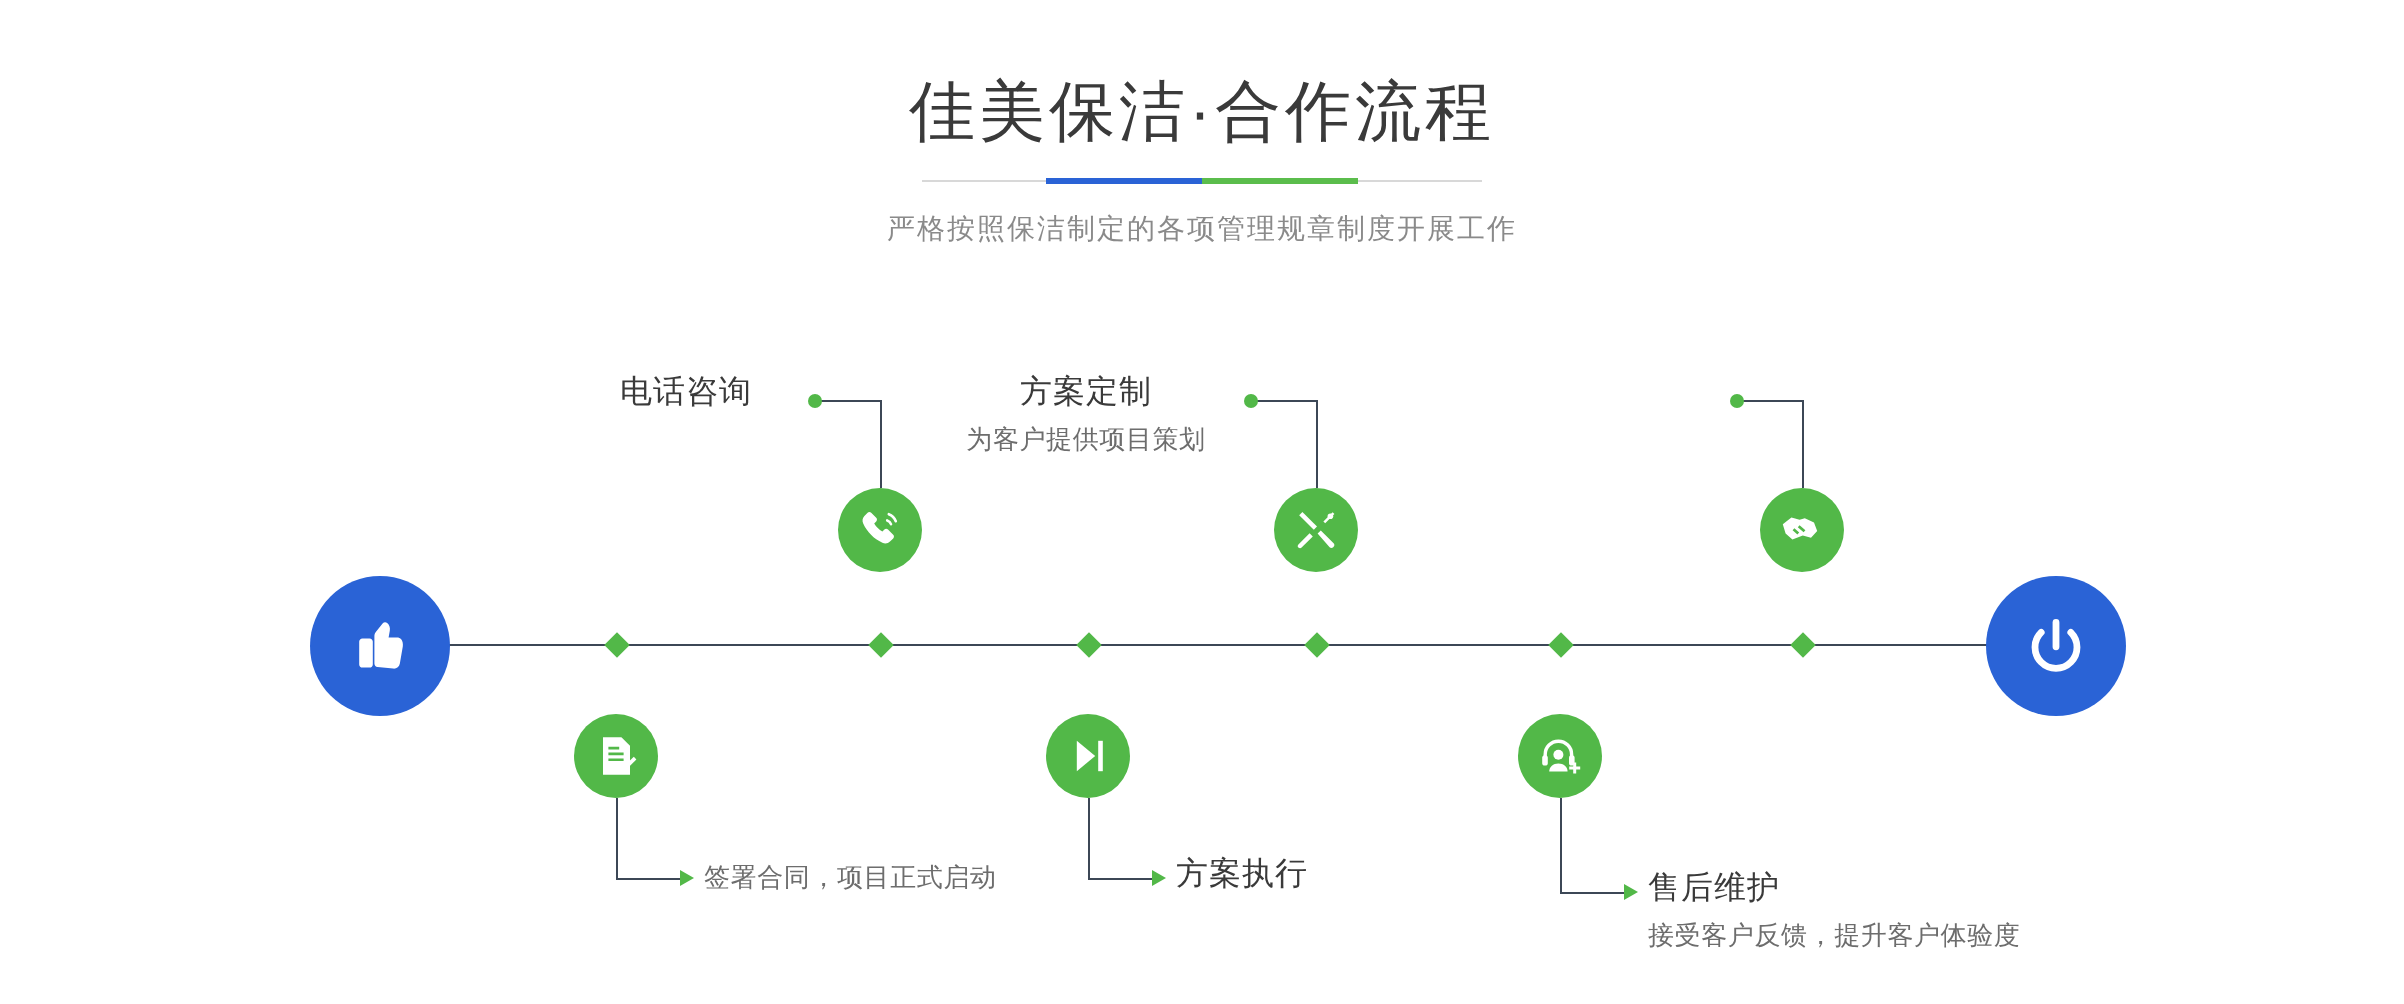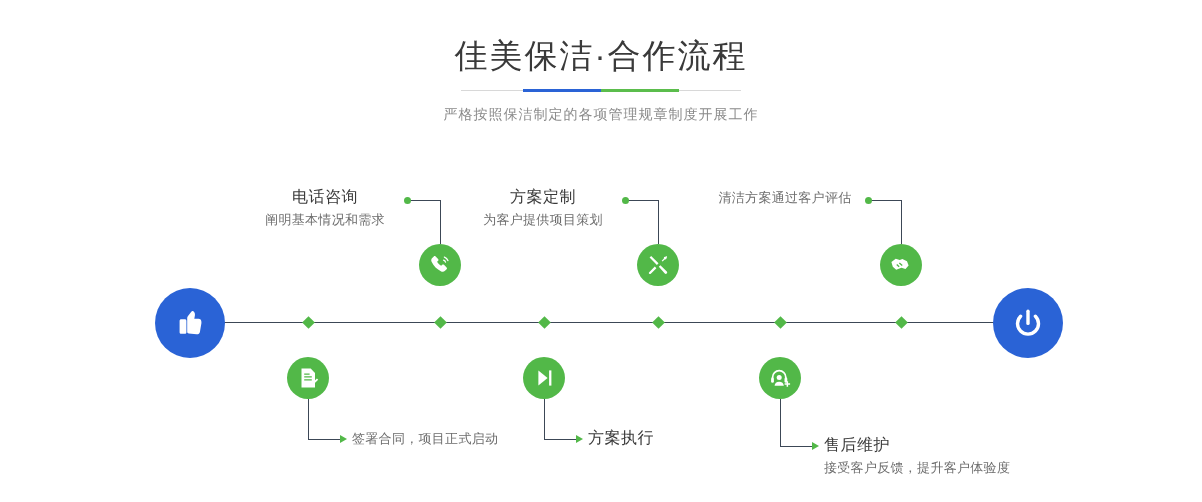--- a/index.html
+++ b/index.html
@@ -213,23 +213,22 @@
       <svg width="24" height="24" viewBox="0 0 24 24" aria-hidden="true">
         <path fill="#ffffff" d="M7.6 3.4c-0.5-0.5-1.3-0.5-1.8 0L4.2 5c-1 1-1.2 2.5-0.6 3.8 2 4.3 5.3 7.6 9.6 9.6 1.3 0.6 2.8 0.4 3.8-0.6l1.6-1.6c0.5-0.5 0.5-1.3 0-1.8l-2.6-2.6c-0.5-0.5-1.3-0.5-1.8 0l-1 1c-1.7-1-3.1-2.4-4.1-4.1l1-1c0.5-0.5 0.5-1.3 0-1.8L7.6 3.4z"></path>
         <path fill="none" stroke="#ffffff" stroke-width="1.3" stroke-linecap="round" d="M16.4 4.1c1.6 0.6 2.9 1.9 3.5 3.5"></path>
         <path fill="none" stroke="#ffffff" stroke-width="1.3" stroke-linecap="round" d="M15.6 7.2c0.9 0.3 1.6 1 1.9 1.9"></path>
       </svg>
     </span>
   </div>
   <div class="v-line" style="left:440px; top:200px; height:44px;"></div>
   <div class="h-line" style="left:408px; top:200px; width:32px;"></div>
   <div class="dot" style="left:404px; top:197px;"></div>
-  <div class="lbl above" style="left:250px; top:186px; width:150px;">
+  <div class="lbl above" style="left:268px; top:186px; width:150px;">
     <div class="name">电话咨询</div>
-    <div class="desc">阐明基本情况和需求</div>
   </div>
 
   <div class="node" style="left:287px; top:357px;">
     <span>
       <svg width="24" height="24" viewBox="0 0 24 24" aria-hidden="true">
         <path fill="#ffffff" d="M5.5 2.6h9.2l4.3 4.3v14.5H5.5z"></path>
         <path fill="#52b848" d="M8.2 7.4h5.4v1.3H8.2zM8.2 10.3h7.6v1.3H8.2zM8.2 13.2h7.6v1.3H8.2z"></path>
         <path fill="#ffffff" d="M20.9 12.4l1.3 1.3-6.4 6.4-2 0.6 0.6-2z"></path>
       </svg>
     </span>
@@ -280,21 +279,20 @@
       <svg width="24" height="24" viewBox="0 0 24 24" aria-hidden="true">
         <path fill="#ffffff" d="M2.4 9.1l4.3-3.4 4.1 1.2 2.6-0.8 4.6 2.1 1.6 4.3-3.1 3.4-4.1-1.2-5.2 2.1-3.4-3.1z"></path>
         <path fill="#52b848" d="M8.2 11.1l2.4 2.1-0.9 1-2.4-2.1zM10.8 9.6l2.9 2.5-0.9 1-2.9-2.5z"></path>
       </svg>
     </span>
   </div>
   <div class="v-line" style="left:901px; top:200px; height:44px;"></div>
   <div class="h-line" style="left:869px; top:200px; width:32px;"></div>
   <div class="dot" style="left:865px; top:197px;"></div>
   <div class="lbl above" style="left:710px; top:186px; width:150px;">
-    <div class="desc">清洁方案通过客户评估</div>
   </div>
 
   <div class="node" style="left:759px; top:357px;">
     <span>
       <svg width="24" height="24" viewBox="0 0 24 24" aria-hidden="true">
         <path fill="none" stroke="#ffffff" stroke-width="1.7" d="M4.6 12.4v-1.2a6.6 6.6 0 0 1 13.2 0v1.2"></path>
         <rect fill="#ffffff" x="3.1" y="11.6" width="2.8" height="5.2" rx="1.3"></rect>
         <rect fill="#ffffff" x="16.5" y="11.6" width="2.8" height="5.2" rx="1.3"></rect>
         <circle fill="#ffffff" cx="11.2" cy="11.4" r="2.5"></circle>
         <path fill="#ffffff" d="M6.6 19.8c0-2.5 2-4.1 4.6-4.1s4.6 1.6 4.6 4.1z"></path>

